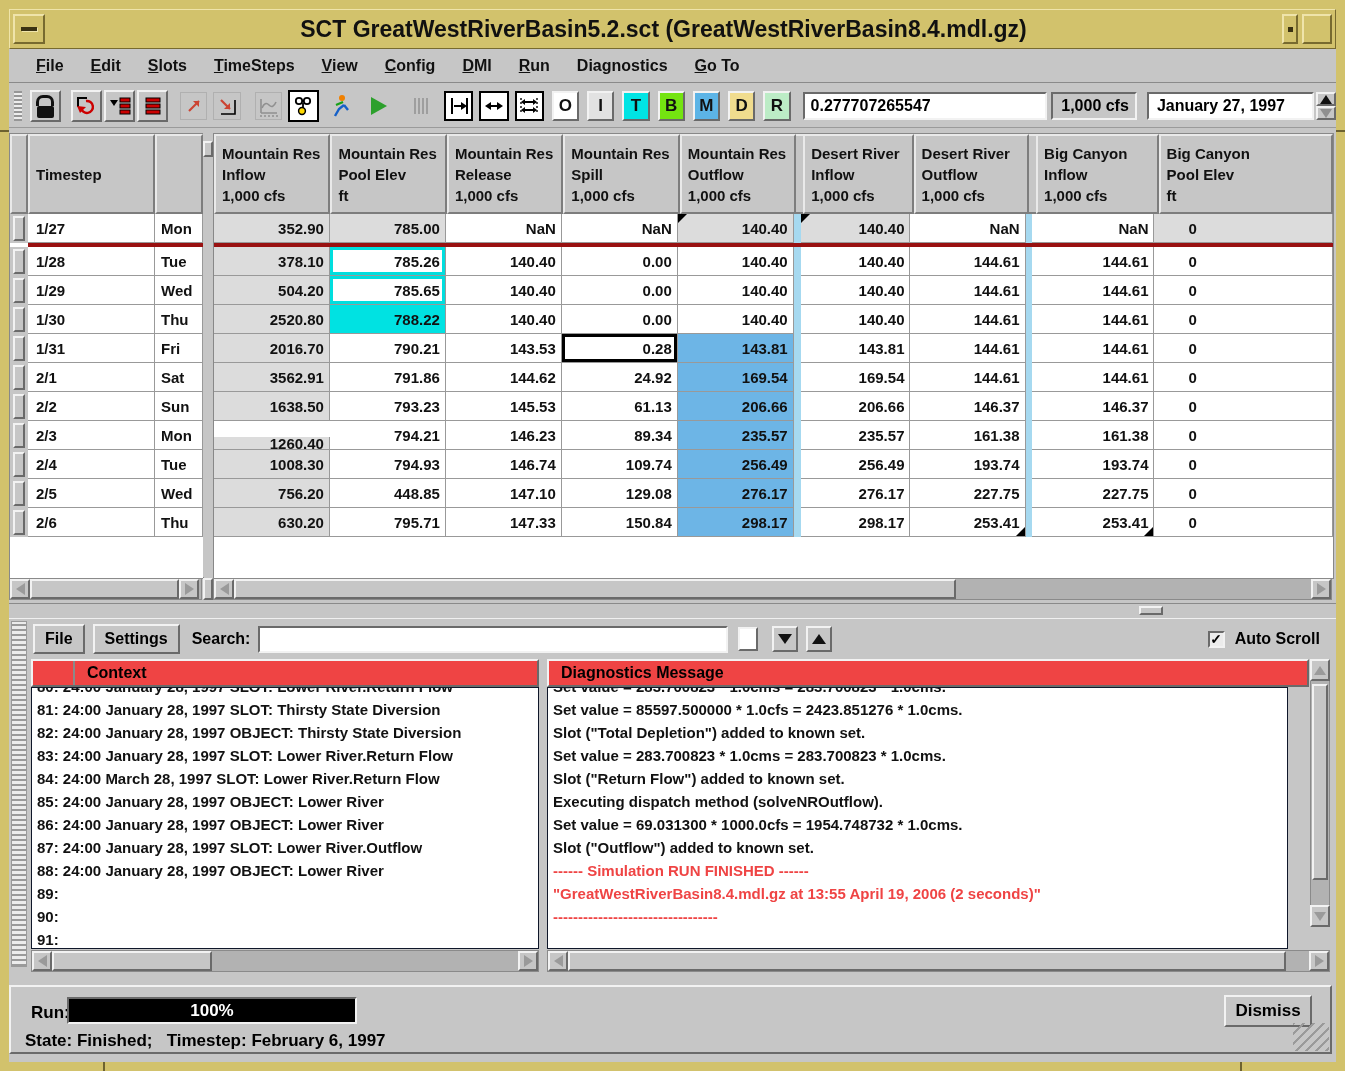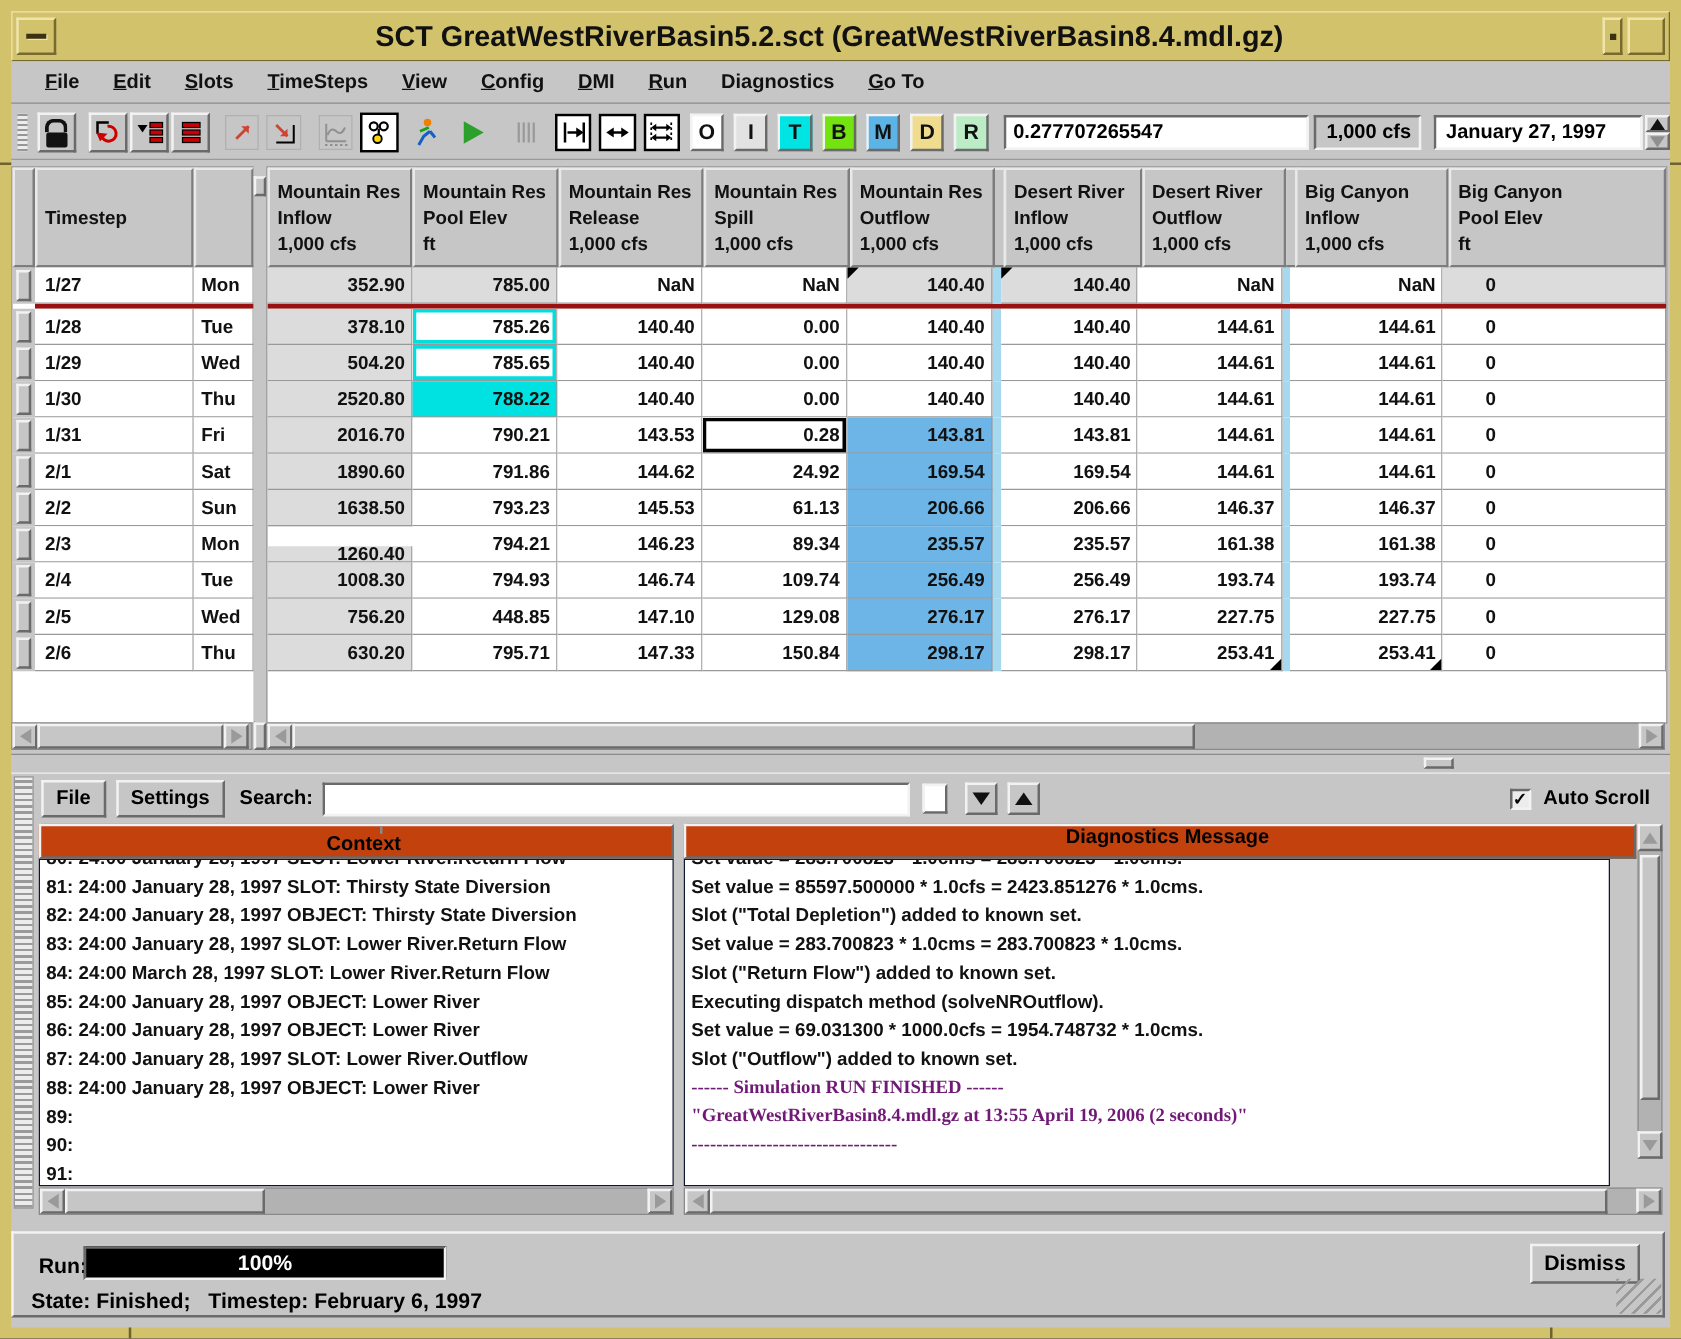--- a/index.html
+++ b/index.html
@@ -104,29 +104,29 @@
            border-color:#6a6a6a #f2f2f2 #f2f2f2 #6a6a6a;font-family:"Liberation Sans",sans-serif;
            font-weight:bold;font-size:15px;box-sizing:border-box;}
   .swatch{margin-left:10px;width:20px;height:24px;background:#fff;}
   .arrbtn{margin-left:14px;width:26px;height:26px;}
   .tri-dn-s{width:0;height:0;border-left:7px solid transparent;border-right:7px solid transparent;border-top:10px solid #111;}
   .tri-up-s{width:0;height:0;border-left:7px solid transparent;border-right:7px solid transparent;border-bottom:10px solid #111;}
   .autoscroll{margin-left:auto;margin-right:12px;display:flex;align-items:center;}
   .checkbox{width:17px;height:17px;background:#ececec;border:2px solid;border-color:#6a6a6a #f2f2f2 #f2f2f2 #6a6a6a;
             display:flex;align-items:center;justify-content:center;font-size:14px;font-weight:bold;box-sizing:border-box;}
   .cb-label{font-weight:bold;font-size:16px;margin-left:10px;}
-  .lhdr{position:absolute;top:40px;height:28px;background:#c2410c;border:2px solid;
-        border-color:#f2f2f2 #6a6a6a #6a6a6a #f2f2f2;display:flex;align-items:center;box-sizing:border-box;flex-direction:column;}
+  .lhdr{position:absolute;top:40px;height:28px;background:#ef4444;border:2px solid;
+        border-color:#f2f2f2 #6a6a6a #6a6a6a #f2f2f2;display:flex;align-items:center;box-sizing:border-box;}
   .lhdr-sub{width:40px;height:100%;border-right:2px solid #8a8a8a;}
   .lhdr-t{font-weight:bold;font-size:16px;margin-left:12px;}
   .list{position:absolute;top:68px;height:262px;background:#fff;border:1px solid #0f172a;
         overflow:hidden;box-sizing:border-box;}
   .lrow{height:23px;line-height:23px;font-weight:bold;font-size:15px;color:#111;white-space:pre;
         padding-left:5px;overflow:hidden;}
-  .lrow.green{color:#701a75;font-family:Liberation Serif, serif;}
+  .lrow.green{color:#ef4444;}
   .lrow.clip{height:10px;}
   .lrow.clip span{display:block;margin-top:-13px;}
   .vtrough{position:absolute;left:1301px;top:40px;width:20px;height:268px;background:#b2b2b2;border:1px solid #8a8a8a;box-sizing:border-box;}
   .vthumb{position:absolute;left:1px;top:24px;width:16px;height:196px;}
   .varrow{position:absolute;left:1301px;width:20px;height:22px;}
   
   .status{position:absolute;left:0;top:936px;width:1323px;height:69px;}
   .run-label{position:absolute;left:20px;top:16px;font-weight:bold;font-size:17px;}
   .progress{position:absolute;left:56px;top:10px;width:290px;height:27px;background:#000;color:#fff;
             display:flex;align-items:center;justify-content:center;font-weight:bold;font-size:17px;
@@ -448,21 +448,21 @@
               <div class="cell s-sel" style="width: 133px;">0.28</div>
               <div class="cell s-b" style="width: 133px;">143.81</div>
               <div class="vdiv"></div>
               <div class="cell s-w" style="width: 126px;">143.81</div>
               <div class="cell s-w" style="width: 132px;">144.61</div>
               <div class="vdiv"></div>
               <div class="cell s-w" style="width: 140px;">144.61</div>
               <div class="cell s-w clipcell" style="width: 200px;">0</div>
             </div>
             <div class="drow">
-              <div class="cell s-g" style="width: 133px;">1890.60</div>
+              <div class="cell s-g" style="width: 133px;">3562.91</div>
               <div class="cell s-w" style="width: 133px;">791.86</div>
               <div class="cell s-w" style="width: 133px;">144.62</div>
               <div class="cell s-w" style="width: 133px;">24.92</div>
               <div class="cell s-b" style="width: 133px;">169.54</div>
               <div class="vdiv"></div>
               <div class="cell s-w" style="width: 126px;">169.54</div>
               <div class="cell s-w" style="width: 132px;">144.61</div>
               <div class="vdiv"></div>
               <div class="cell s-w" style="width: 140px;">144.61</div>
               <div class="cell s-w clipcell" style="width: 200px;">0</div>

